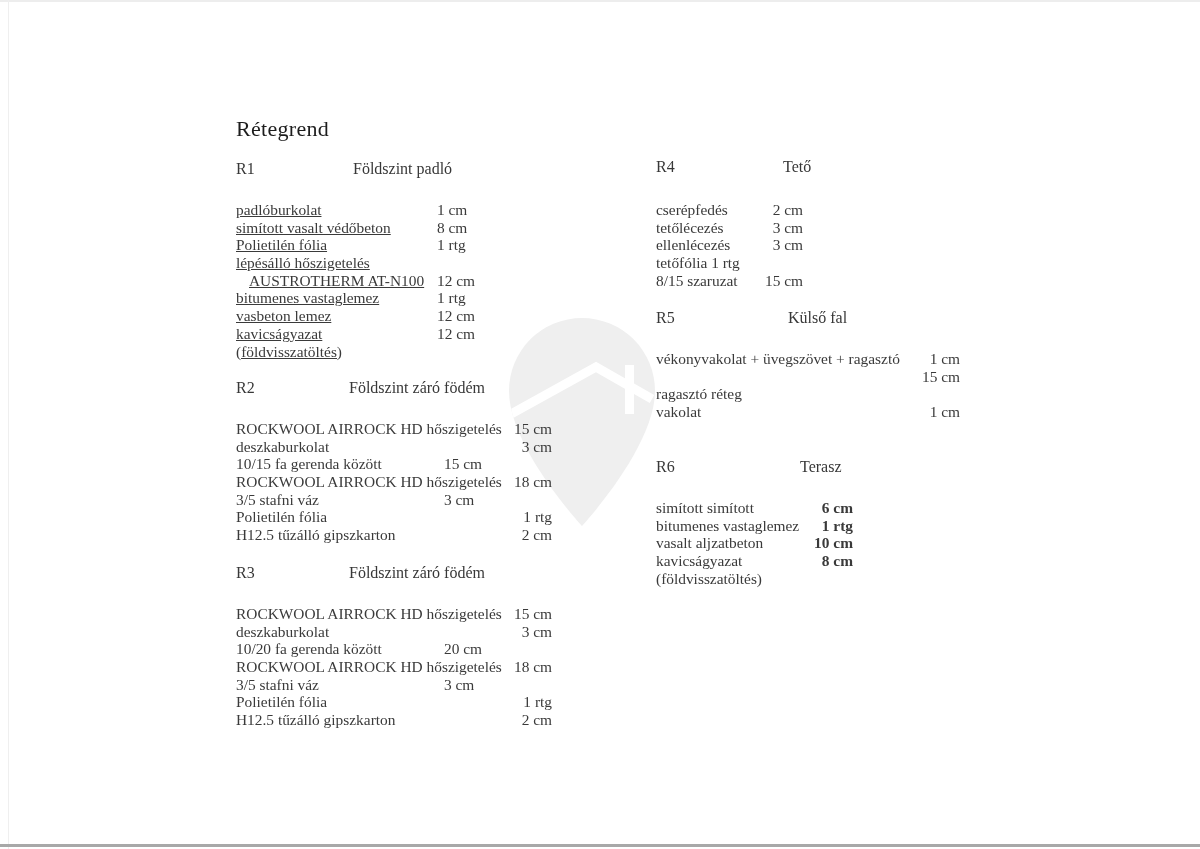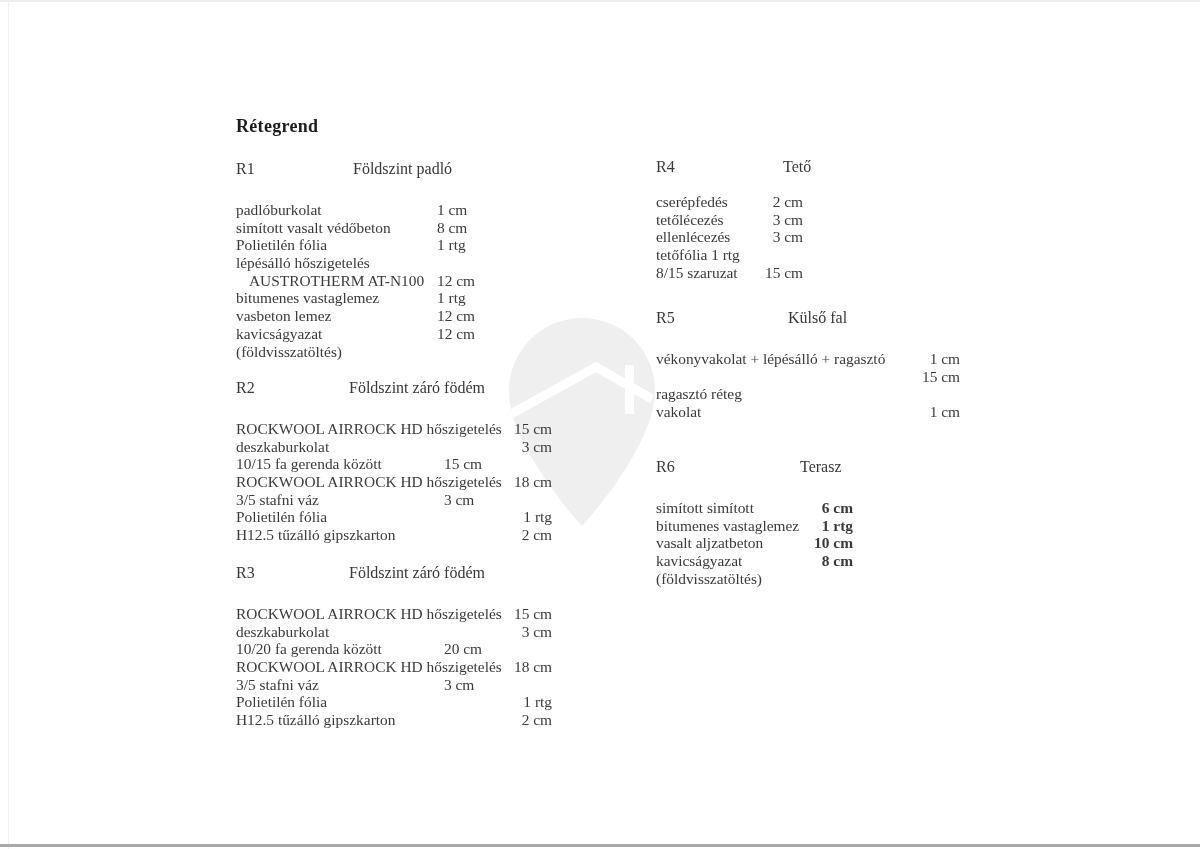--- a/index.html
+++ b/index.html
@@ -12,48 +12,48 @@
     color:#3a3a3a;
   }
   .edge-top{position:absolute;top:0;left:0;width:100%;height:2px;background:#ededed;}
   .edge-left{position:absolute;top:0;left:8px;width:1px;height:100%;background:#efefef;}
   .edge-bottom{position:absolute;bottom:2px;left:0;width:100%;height:3px;background:#a8a8a8;}
 
   .watermark{position:absolute;left:507px;top:316px;width:150px;height:212px;}
 
   .doc-title{
     position:absolute;left:236px;top:116px;margin:0;
-    font-size:18px;font-weight:bold;color:#1d1d1d;letter-spacing:.3px;
+    font-size:22px;font-weight:normal;color:#1d1d1d;letter-spacing:.3px;
   }
 
   .section{position:absolute;font-size:15.4px;line-height:17.7px;}
   .sec-head{position:relative;height:18px;font-size:16px;color:#383838;}
   .sec-code{position:absolute;left:0;top:0;}
   .sec-title{position:absolute;top:0;white-space:nowrap;}
   .rows{margin-top:23px;}
   .row{position:relative;height:17.7px;white-space:nowrap;}
   .label{white-space:nowrap;}
   .label.indent{padding-left:13px;}
   .value{position:absolute;top:0;white-space:nowrap;}
 
   
-  .sec-r1{left:236px;top:160px;width:322px;}
+  .sec-r1{left:236px;top:160px;width:322px;text-decoration:underline;}
   .sec-r2{left:236px;top:379px;width:322px;}
   .sec-r3{left:236px;top:564px;width:322px;}
   .sec-r4{left:656px;top:158px;width:148px;}
   .sec-r5{left:656px;top:309px;width:307px;}
   .sec-r6{left:656px;top:458px;width:199px;}
 
   .sec-r1 .sec-title{left:117px;}
   .sec-r2 .sec-title,.sec-r3 .sec-title{left:113px;}
   .sec-r4 .sec-title{left:127px;}
   .sec-r5 .sec-title{left:132px;}
   .sec-r6 .sec-title{left:144px;}
 
-  .sec-r4 .rows{margin-top:17px;}
+  .sec-r4 .rows{margin-top:25px;}
 
   
   .sec-r1 .value{left:201px;}
   .sec-r2 .value.far,.sec-r3 .value.far{right:6px;}
   .sec-r2 .value.mid,.sec-r3 .value.mid{left:208px;}
   .sec-r4 .value{right:1px;}
   .sec-r5 .value{right:3px;}
   .sec-r6 .value{right:2px;font-weight:bold;}
 </style>
 </head>
@@ -143,21 +143,21 @@
           <div class="row"><span class="label">8/15 szaruzat</span><span class="value">15 cm</span></div>
         </div>
   </section>
 
   <section class="section sec-r5">
     <div class="sec-head">
       <span class="sec-code">R5</span>
       <span class="sec-title">Külső fal</span>
     </div>
     <div class="rows">
-          <div class="row"><span class="label">vékonyvakolat + lépésálló + ragasztó</span><span class="value">1 cm</span></div>
+          <div class="row"><span class="label">vékonyvakolat + üvegszövet + ragasztó</span><span class="value">1 cm</span></div>
           <div class="row"><span class="value">15 cm</span></div>
           <div class="row"><span class="label">ragasztó réteg</span></div>
           <div class="row"><span class="label">vakolat</span><span class="value">1 cm</span></div>
         </div>
   </section>
 
   <section class="section sec-r6">
     <div class="sec-head">
       <span class="sec-code">R6</span>
       <span class="sec-title">Terasz</span>

